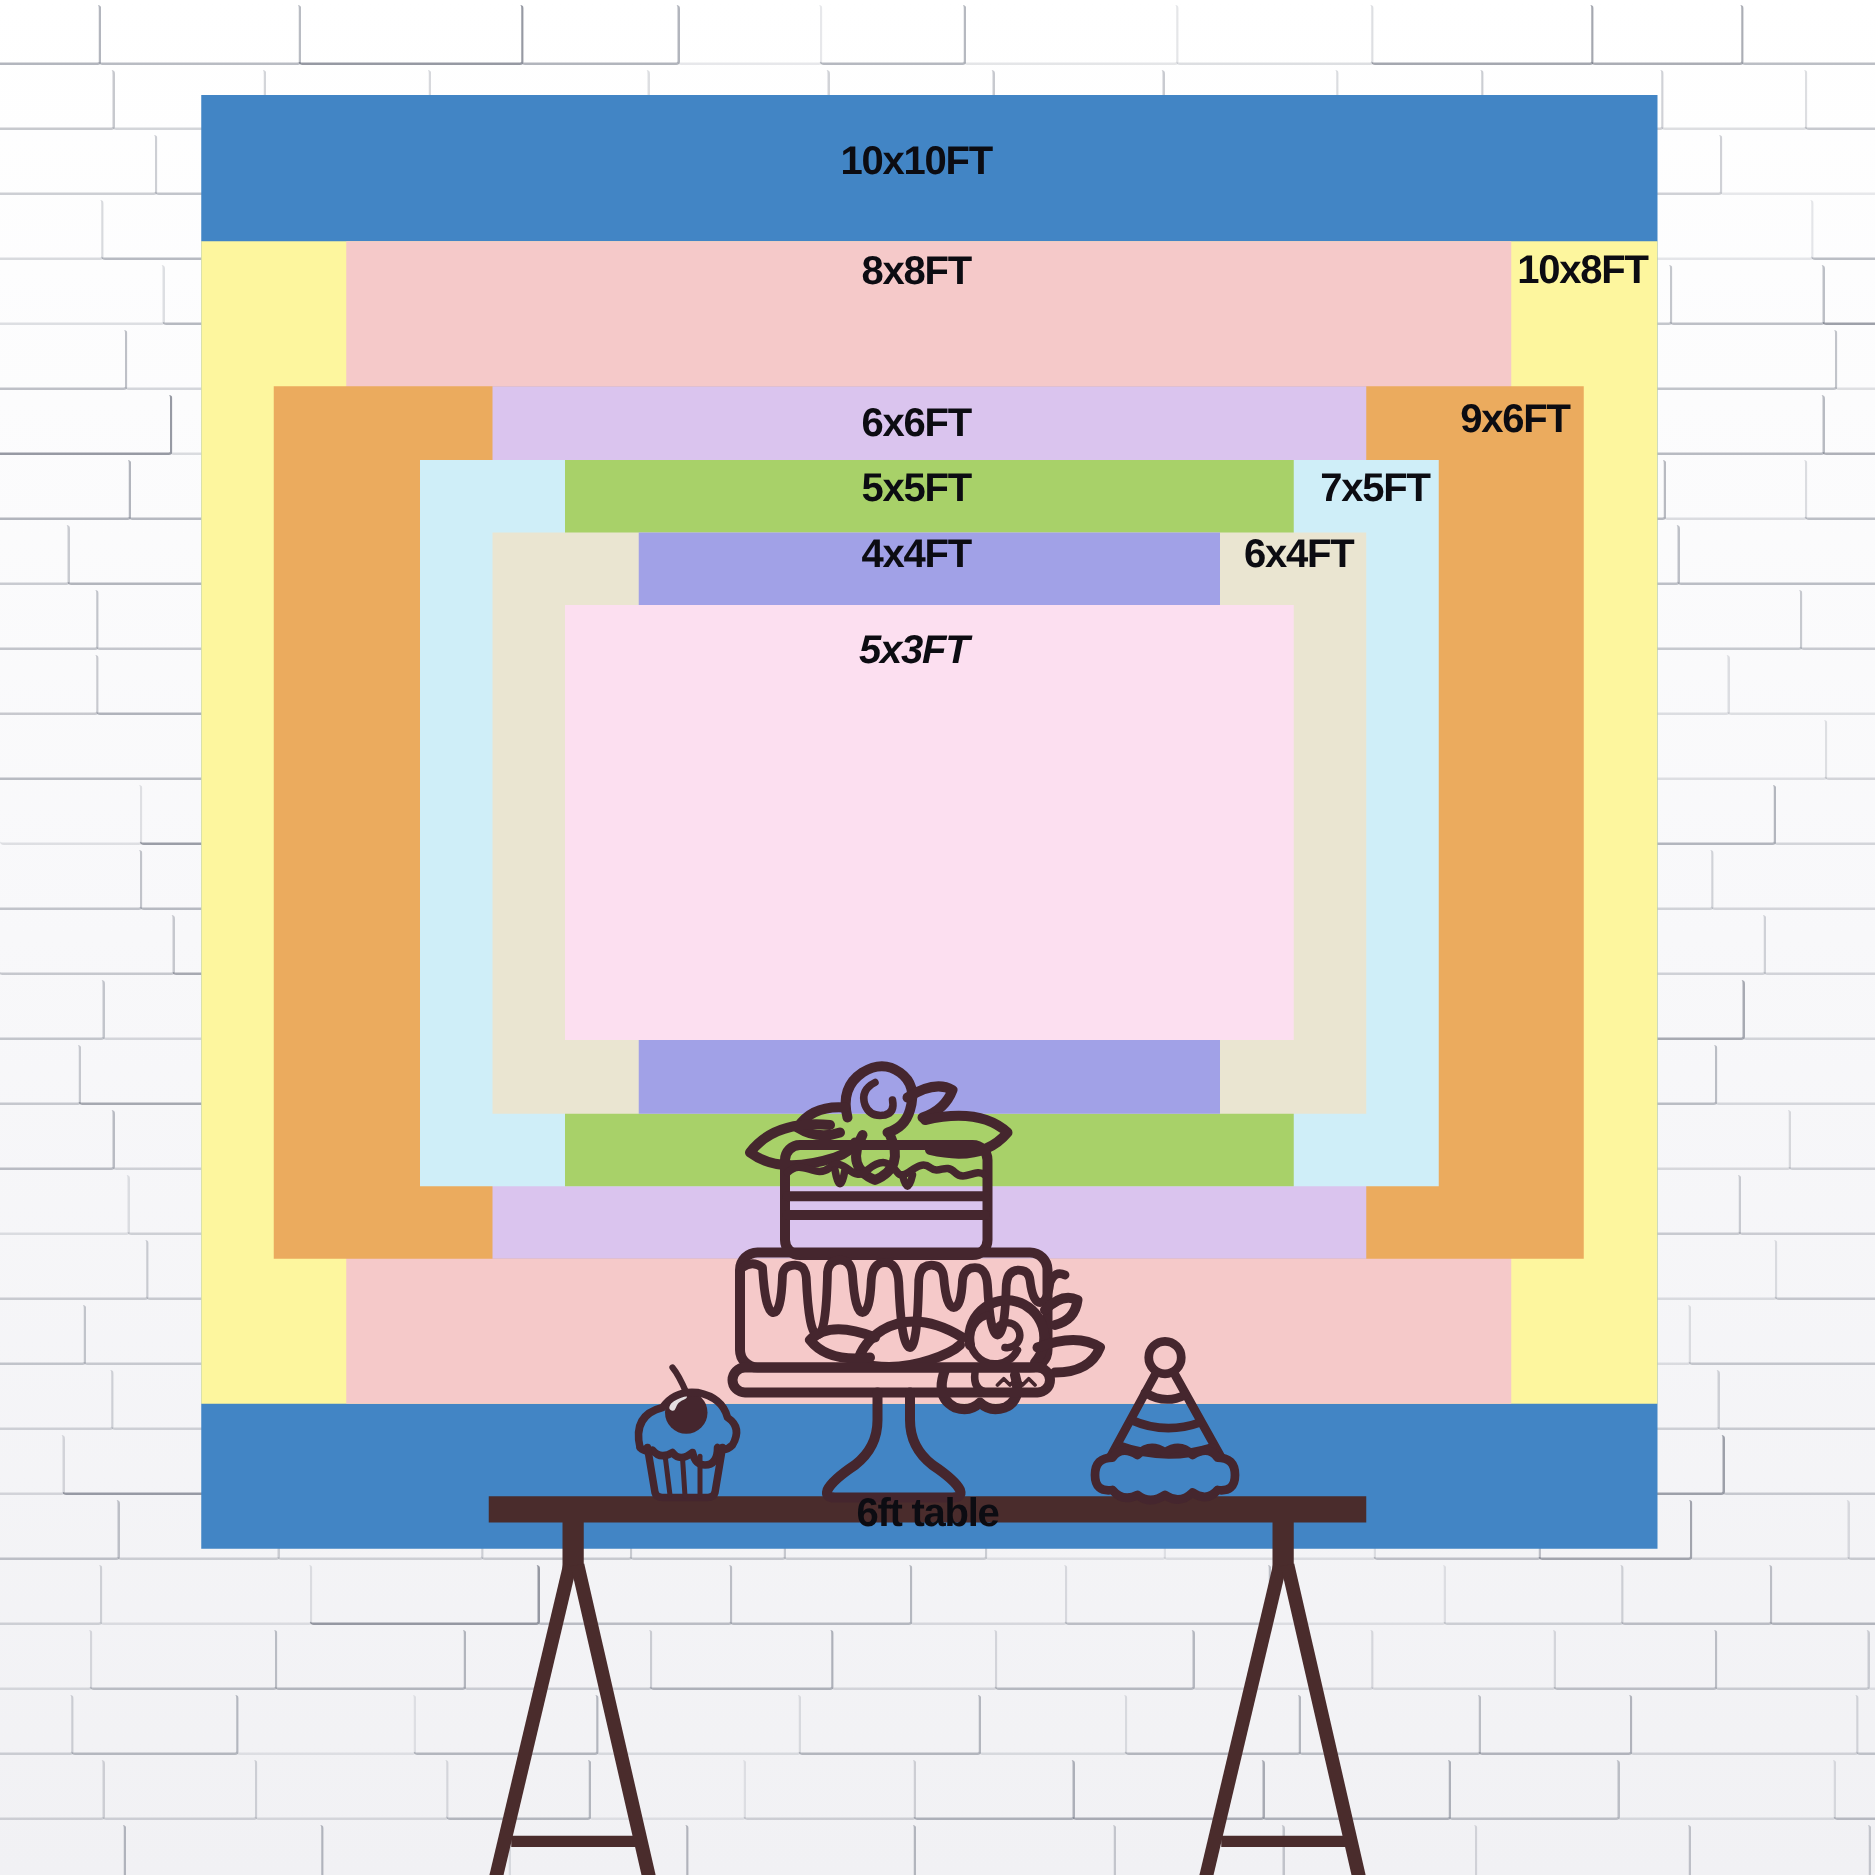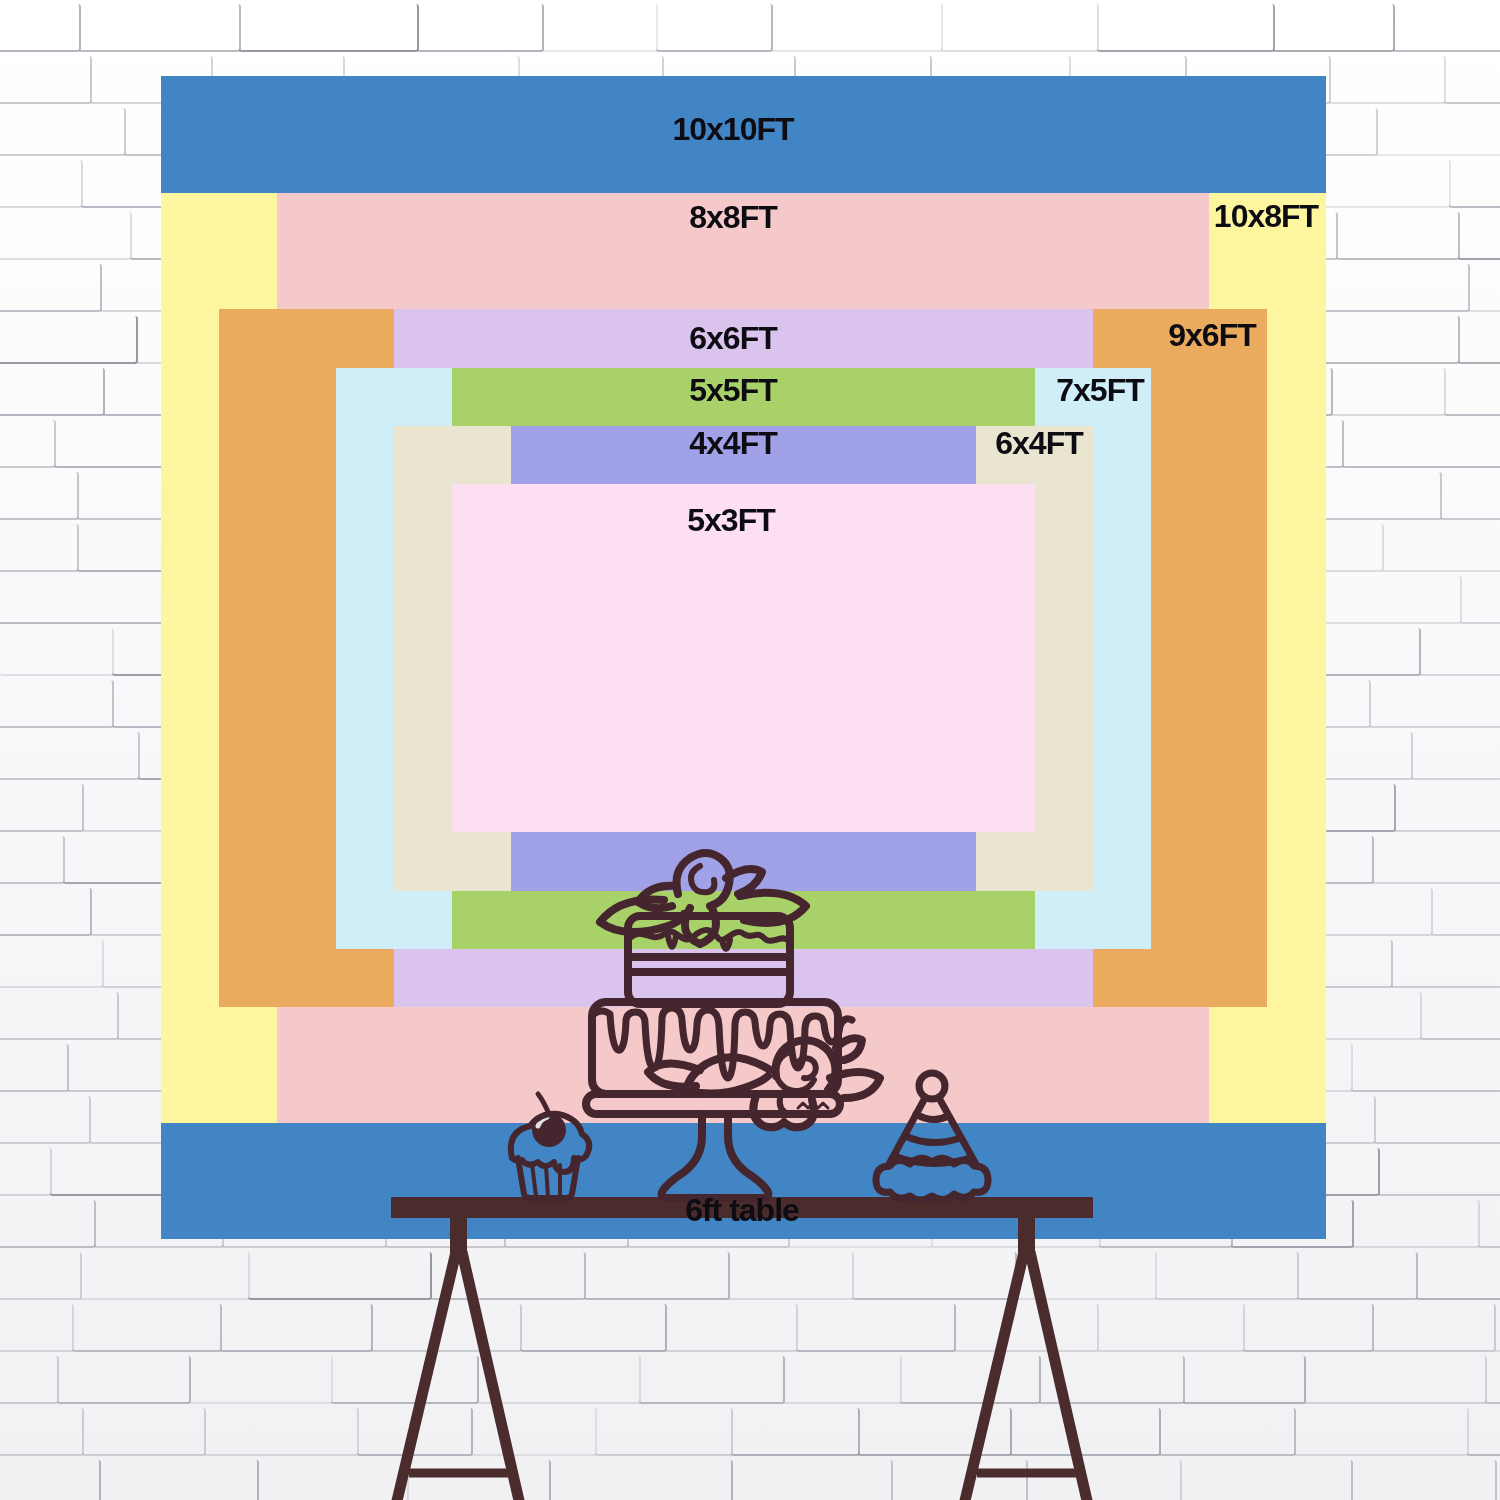--- a/index.html
+++ b/index.html
@@ -27,21 +27,21 @@
     color:#0c0c12;font-size:32px;font-weight:700;letter-spacing:-1px;}
   .lbl-10x10{left:733px;top:129px;}
   .lbl-8x8  {left:733px;top:217px;}
   .lbl-10x8 {left:1266px;top:216px;}
   .lbl-6x6  {left:733px;top:338px;}
   .lbl-9x6  {left:1212px;top:335px;}
   .lbl-5x5  {left:733px;top:390px;}
   .lbl-7x5  {left:1100px;top:390px;}
   .lbl-4x4  {left:733px;top:443px;}
   .lbl-6x4  {left:1039px;top:443px;}
-  .lbl-5x3  {left:731px;top:520px;}
+  .lbl-5x3  {left:731px;top:520px;font-style:italic;}
   .lbl-table{left:742px;top:1210px;z-index:6;}
   
   .art{position:absolute;inset:0;z-index:5;pointer-events:none;}
   .ink{fill:none;stroke:#45262e;stroke-linecap:round;stroke-linejoin:round;}
 </style>
 </head>
 <body>
 
 <div class="scene">
 

